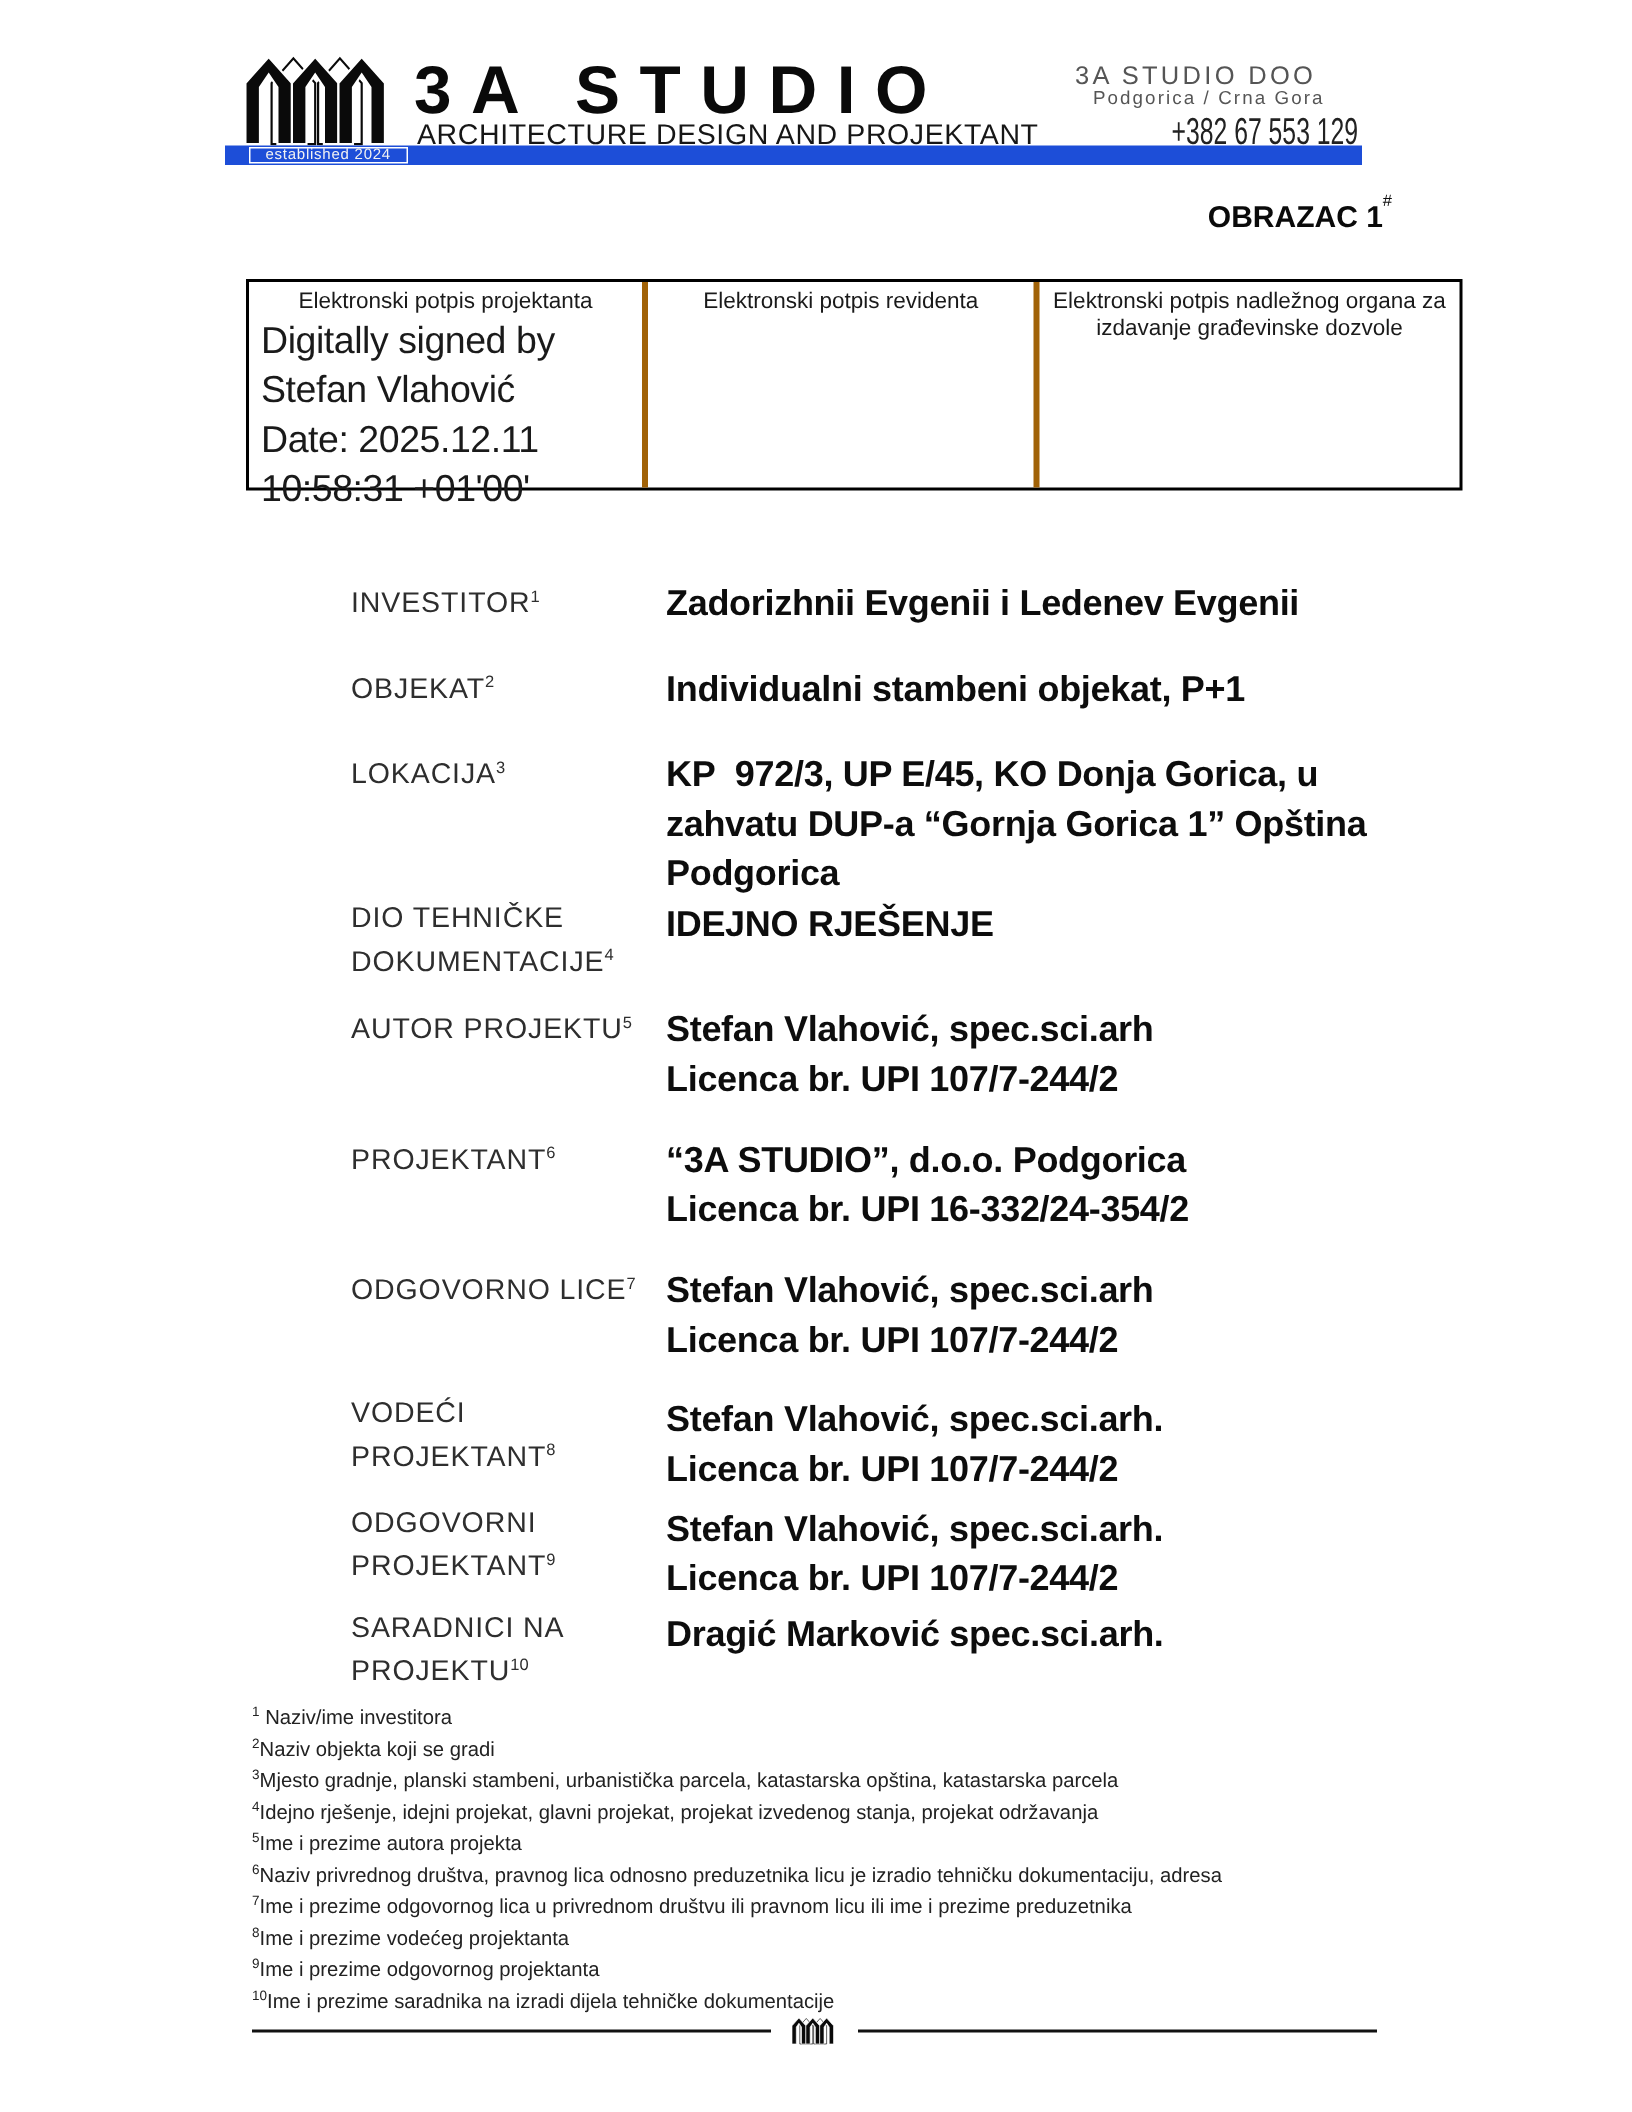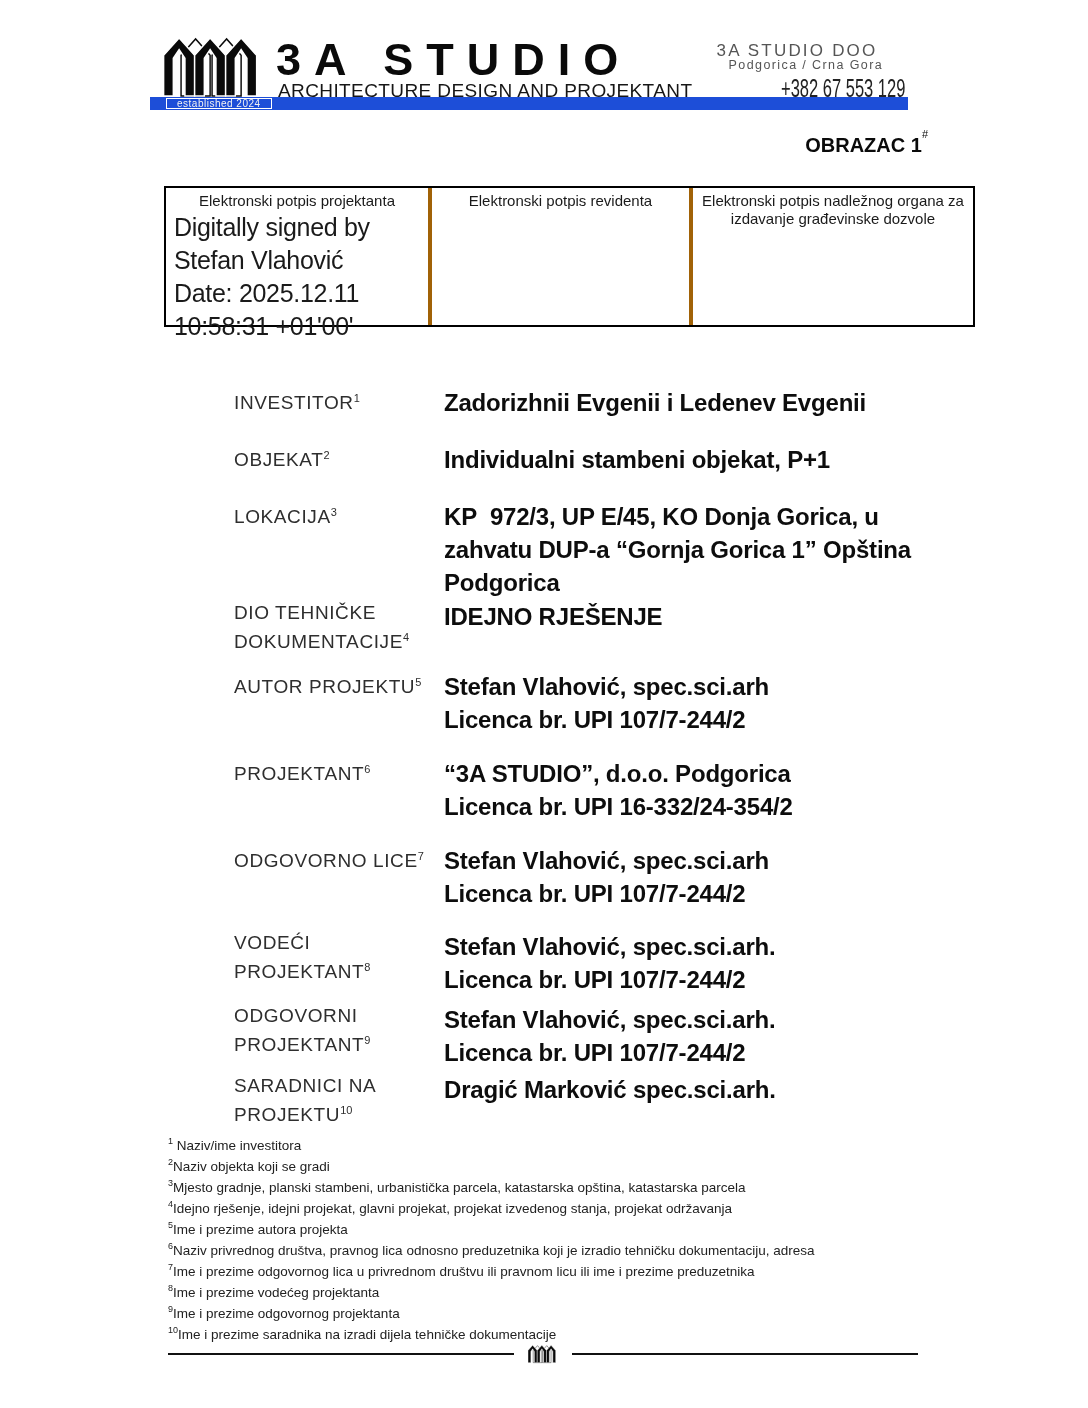--- a/index.html
+++ b/index.html
@@ -173,21 +173,21 @@
       <div>Dragić Marković spec.sci.arh.</div>
     </div>
   </div>
 
   <div class="footnotes">
     <div><sup>1</sup><span> Naziv/ime investitora</span></div>
     <div><sup>2</sup><span>Naziv objekta koji se gradi</span></div>
     <div><sup>3</sup><span>Mjesto gradnje, planski stambeni, urbanistička parcela, katastarska opština, katastarska parcela</span></div>
     <div><sup>4</sup><span>Idejno rješenje, idejni projekat, glavni projekat, projekat izvedenog stanja, projekat održavanja</span></div>
     <div><sup>5</sup><span>Ime i prezime autora projekta</span></div>
-    <div><sup>6</sup><span>Naziv privrednog društva, pravnog lica odnosno preduzetnika koji je izradio tehničku dokumentaciju, adresa</span></div>
+    <div><sup>6</sup><span>Naziv privrednog društva, pravnog lica odnosno preduzetnika licu je izradio tehničku dokumentaciju, adresa</span></div>
     <div><sup>7</sup><span>Ime i prezime odgovornog lica u privrednom društvu ili pravnom licu ili ime i prezime preduzetnika</span></div>
     <div><sup>8</sup><span>Ime i prezime vodećeg projektanta</span></div>
     <div><sup>9</sup><span>Ime i prezime odgovornog projektanta</span></div>
     <div><sup>10</sup><span>Ime i prezime saradnika na izradi dijela tehničke dokumentacije</span></div>
   </div>
 
   <div class="footer">
     <div class="rule"></div>
     <svg class="footer-mark" viewBox="0 0 104 64" xmlns="http://www.w3.org/2000/svg">
       <use href="#arches"></use>

